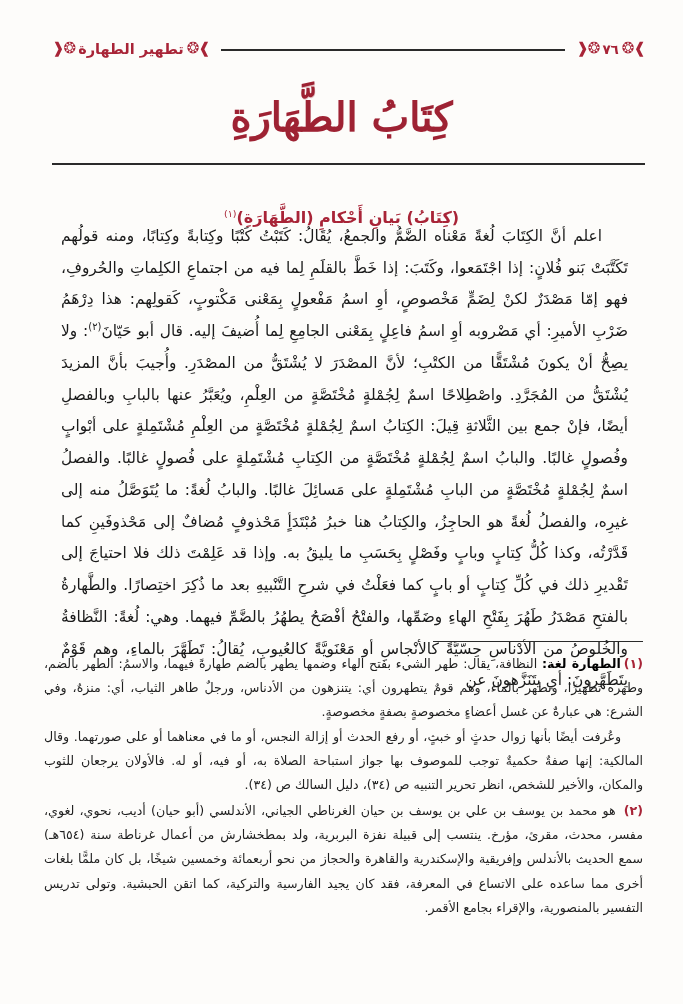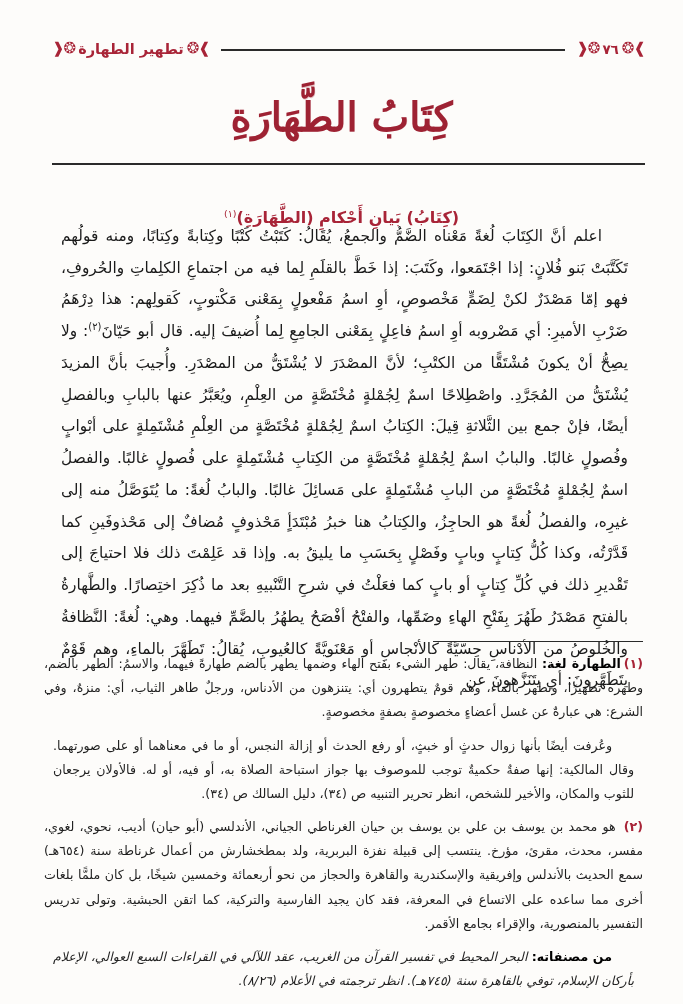--- a/index.html
+++ b/index.html
@@ -172,21 +172,21 @@
   .fn-lead {
     color: #000000;
     font-weight: bold;
   }
   .fn-body {
     display: inline;
   }
   .fn-cont {
     display: block;
     text-indent: 22px;
-    margin: 9px;
+    margin: 0;
   }
   .italicish {
     font-style: italic;
   }
 </style>
 </head>
 <body>
 
 <div class="page">
 
@@ -224,18 +224,17 @@
 
     <div class="fn">
       <span class="fn-num">(١)</span><span class="fn-lead">الطهارة لغة:</span>
       <span class="fn-body">النظافة، يقال: طهر الشيء بفتح الهاء وضمها يطهر بالضم طهارةً فيهما، والاسمُ: الطهر بالضم، وطهره تطهيرًا، وتطهر بالماء، وهم قومٌ يتطهرون أي: يتنزهون من الأدناس، ورجلٌ طاهر الثياب، أي: منزهٌ، وفي الشرع: هي عبارةٌ عن غسل أعضاءٍ مخصوصةٍ بصفةٍ مخصوصةٍ.</span>
       <span class="fn-cont">وعُرفت أيضًا بأنها زوال حدثٍ أو خبثٍ، أو رفع الحدث أو إزالة النجس، أو ما في معناهما أو على صورتهما. وقال المالكية: إنها صفةٌ حكميةٌ توجب للموصوف بها جواز استباحة الصلاة به، أو فيه، أو له. فالأولان يرجعان للثوب والمكان، والأخير للشخص، انظر تحرير التنبيه ص (٣٤)، دليل السالك ص (٣٤).</span>
     </div>
 
     <div class="fn">
       <span class="fn-num">(٢)</span>
       <span class="fn-body">هو محمد بن يوسف بن علي بن يوسف بن حيان الغرناطي الجياني، الأندلسي (أبو حيان) أديب، نحوي، لغوي، مفسر، محدث، مقرئ، مؤرخ. ينتسب إلى قبيلة نفزة البربرية، ولد بمطخشارش من أعمال غرناطة سنة (٦٥٤هـ) سمع الحديث بالأندلس وإفريقية والإسكندرية والقاهرة والحجاز من نحو أربعمائة وخمسين شيخًا، بل كان ملمًّا بلغات أخرى مما ساعده على الاتساع في المعرفة، فقد كان يجيد الفارسية والتركية، كما اتقن الحبشية. وتولى تدريس التفسير بالمنصورية، والإقراء بجامع الأقمر.</span>
-      <span class="fn-cont"><span class="fn-lead">من مصنفاته:</span> <span class="italicish">البحر المحيط في تفسير القرآن من الغريب، عقد اللآلي في القراءات السبع العوالي، الإعلام بأركان الإسلام، توفي بالقاهرة سنة (٧٤٥هـ). انظر ترجمته في الأعلام (٨/٢٦).</span></span>
     </div>
 
   </div>
 
 </div>
 
 </body></html>

